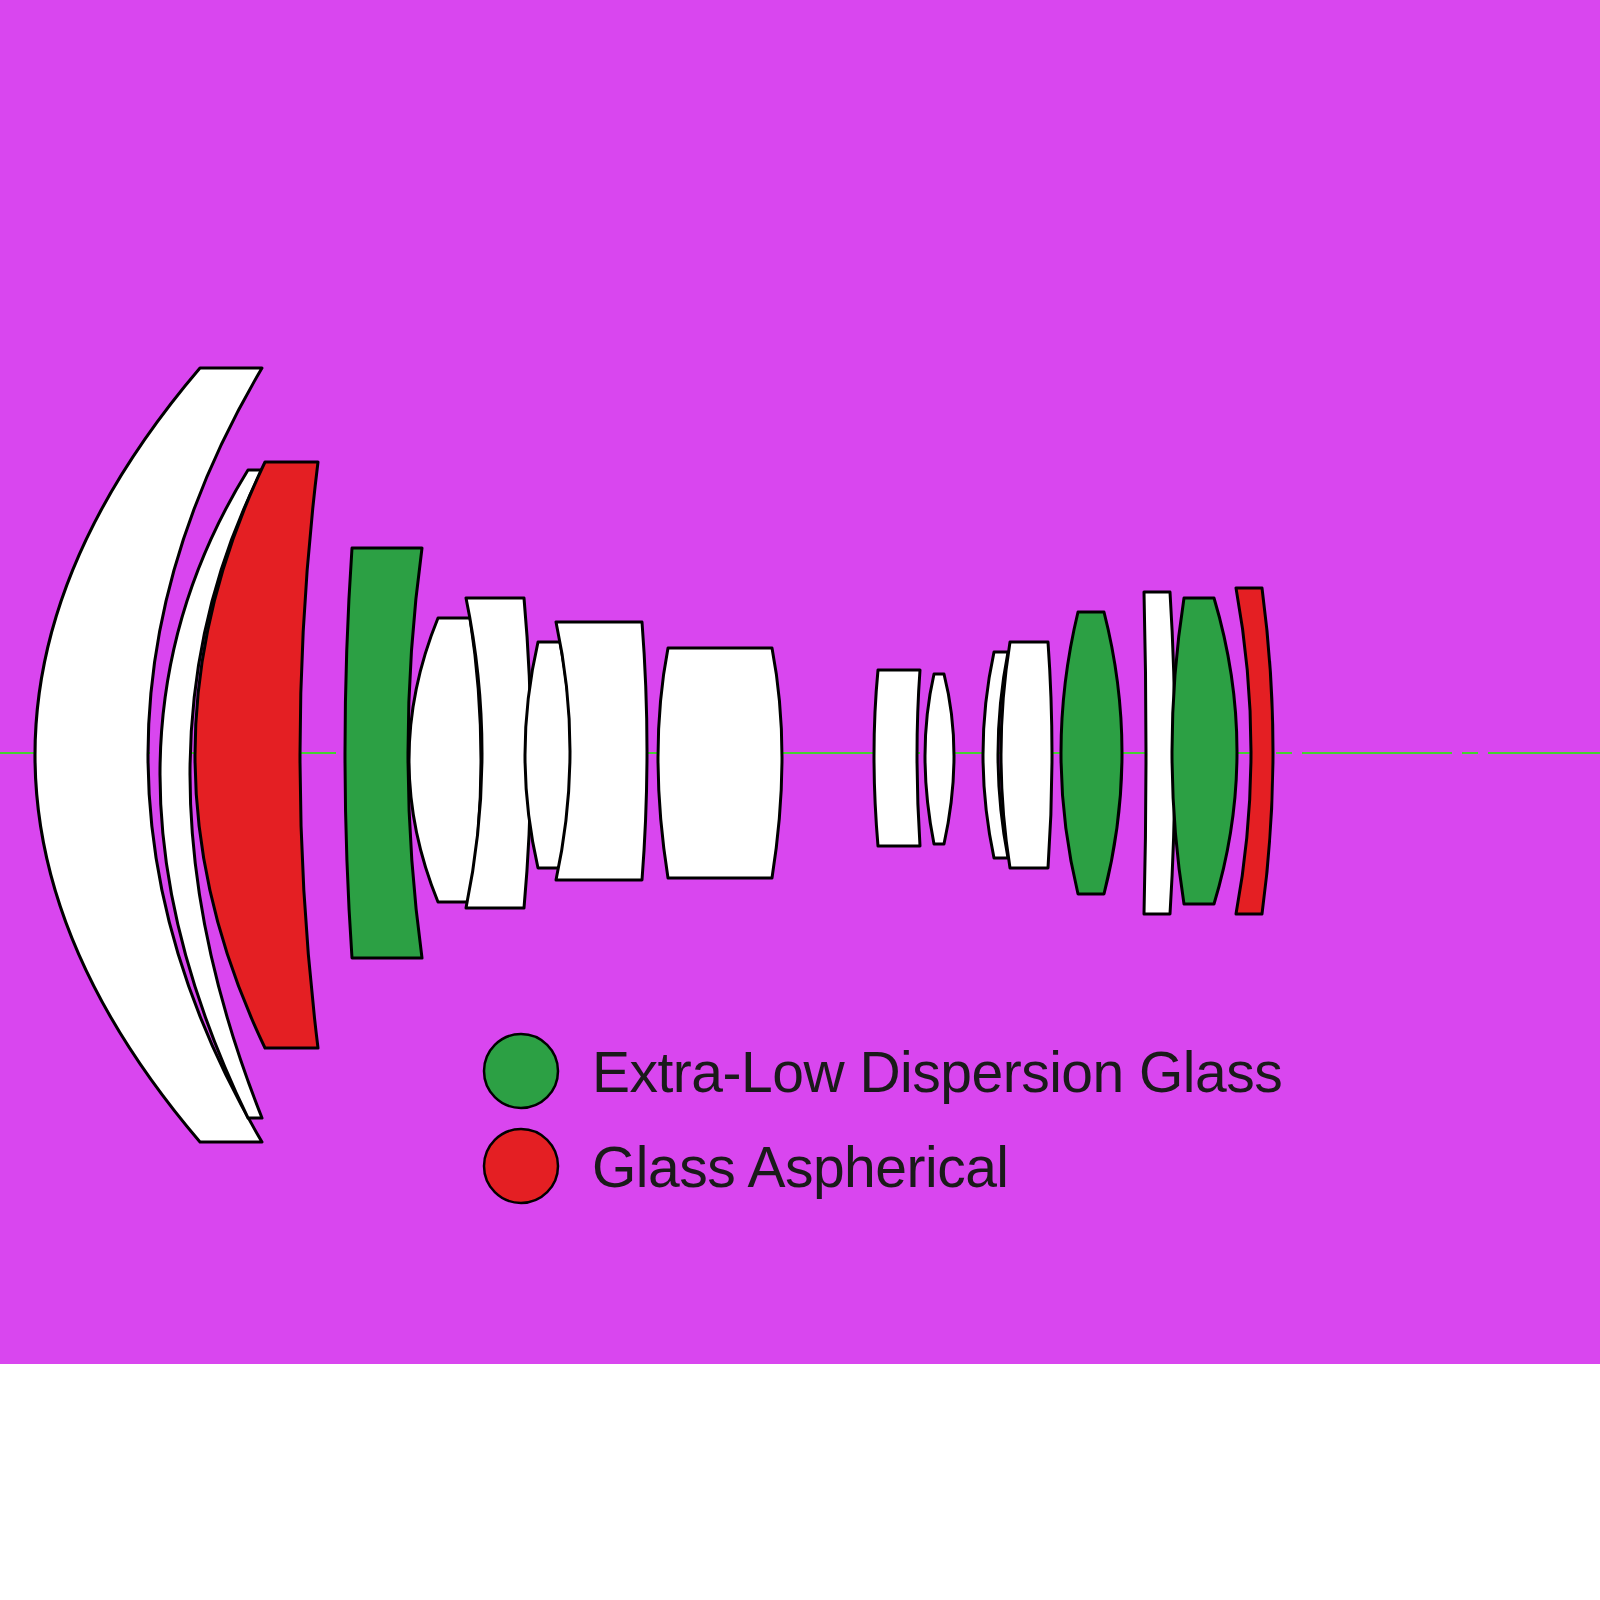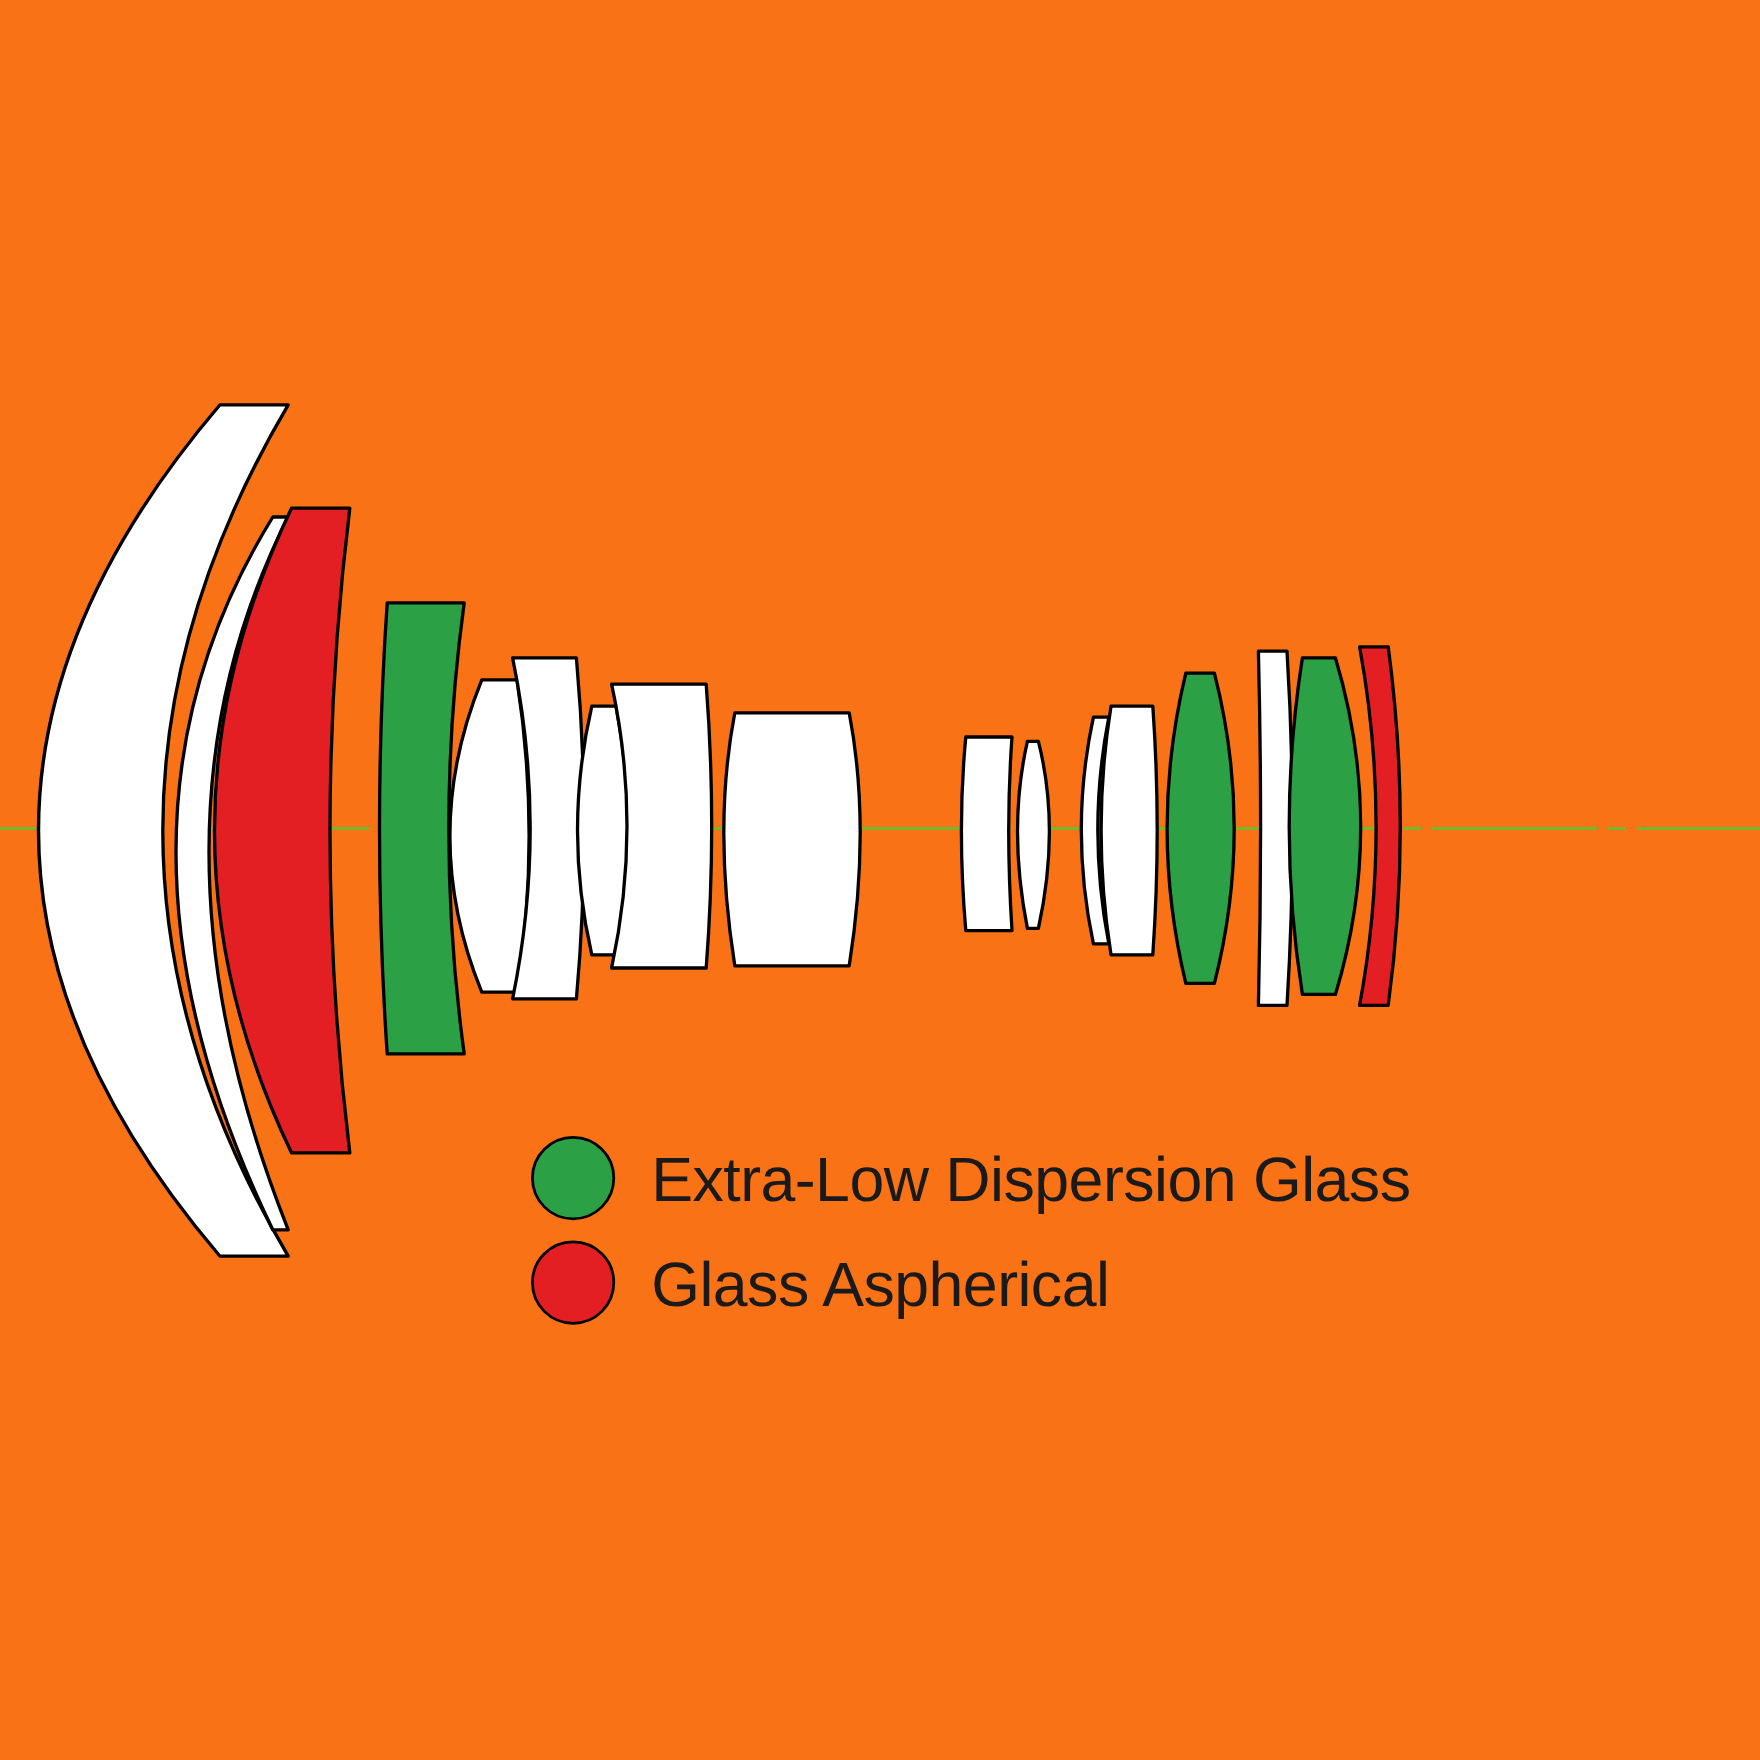--- a/index.html
+++ b/index.html
@@ -6,22 +6,22 @@
     margin: 0;
     padding: 0;
     background: #ffffff;
     width: 1600px;
     height: 1600px;
     font-family: "Liberation Sans", sans-serif;
   }
   #stage {
     position: relative;
     width: 1600px;
-    height: 1600px;
-    background: #f97316;
+    height: 1364px;
+    background: #d946ef;
     overflow: hidden;
   }
   svg { display: block; }
   .lens-el {
     stroke: #000000;
     stroke-width: 3;
     stroke-linejoin: round;
   }
   .legend-swatch {
     stroke: #000000;

